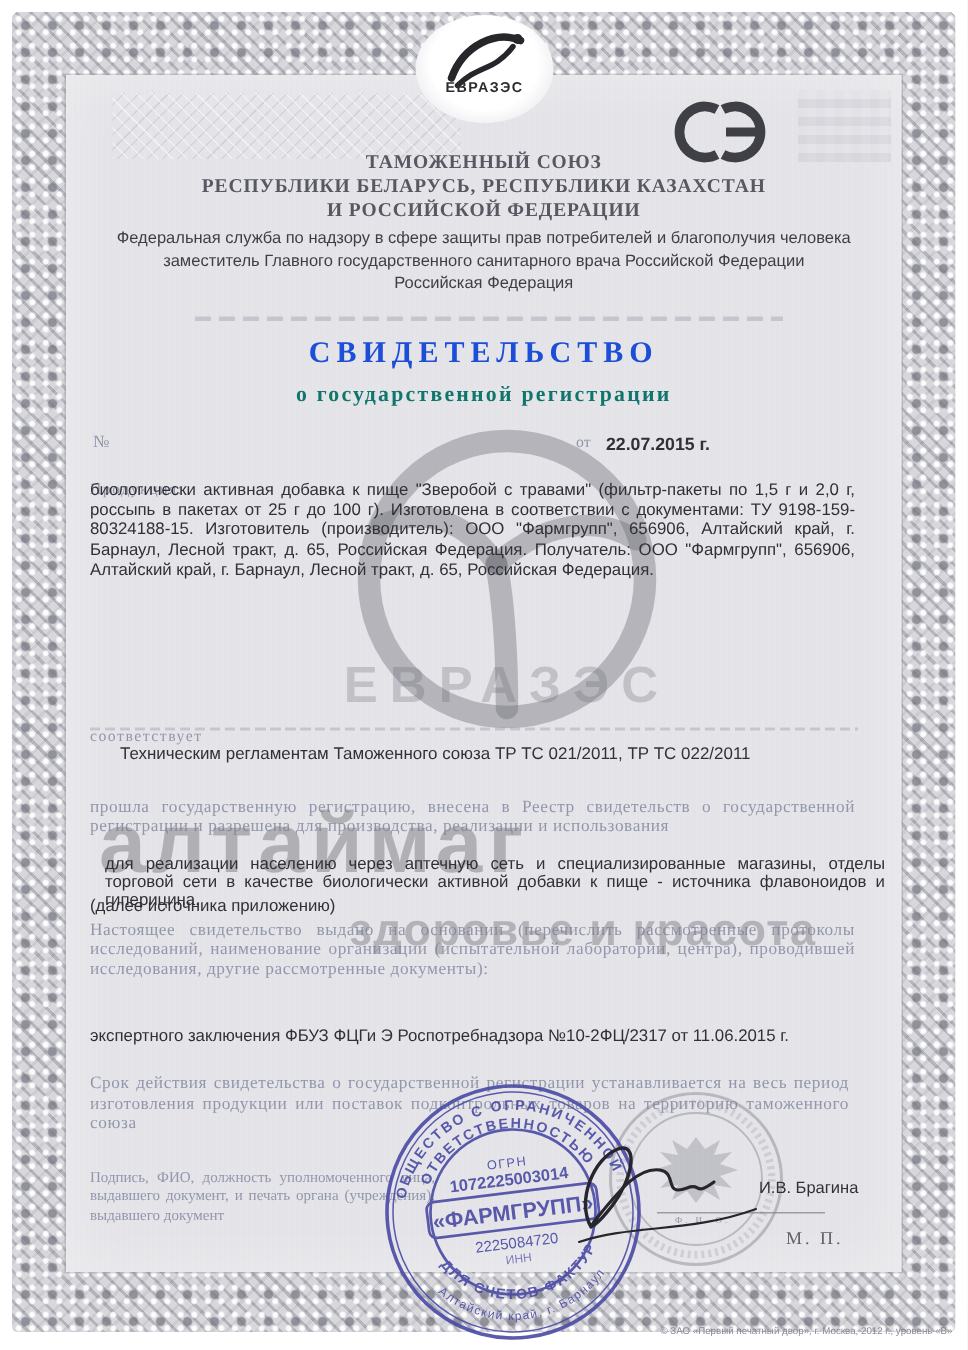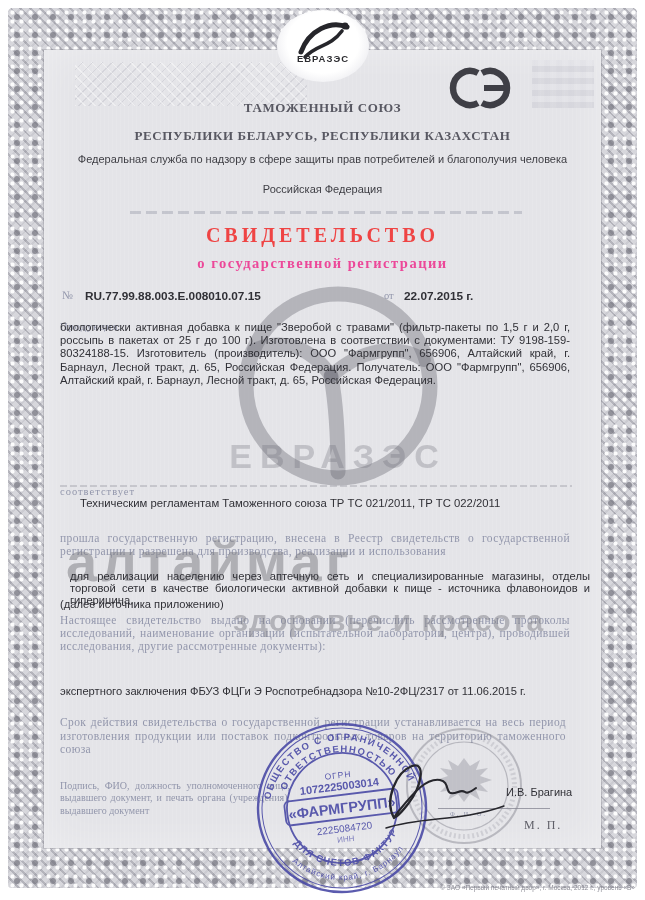--- a/index.html
+++ b/index.html
@@ -29,22 +29,22 @@
   .ctr{text-align:center;}
   .serif{font-family:"Liberation Serif","DejaVu Serif",serif;}
   .faint{font-family:"Liberation Serif","DejaVu Serif",serif;color:rgba(96,102,134,.62);}
   .typed{color:#303036;}
   .union-line{left:70px;width:505px;font-weight:bold;font-size:13px;color:#585862;letter-spacing:.6px;z-index:5;}
   .auth-line{left:70px;width:505px;font-size:11px;color:#3e3e44;z-index:5;}
   .microline{position:absolute;left:130px;top:211px;width:392px;height:3px;opacity:.5;
     background-image:repeating-linear-gradient(90deg, rgba(110,115,135,.55) 0 11px, transparent 11px 16px);}
   .thinline{position:absolute;left:60px;top:485px;width:512px;height:2px;opacity:.4;
     background-image:repeating-linear-gradient(90deg, rgba(120,120,132,.7) 0 7px, transparent 7px 10px);}
-  .title-main{left:70px;top:224px;width:505px;font-weight:bold;font-size:20px;letter-spacing:4px;color:#ef4444;z-index:5;}
-  .title-sub{left:70px;top:255px;width:505px;font-weight:bold;font-size:14.5px;letter-spacing:1.5px;color:#ec4899;z-index:5;}
+  .title-main{left:70px;top:224px;width:505px;font-weight:bold;font-size:20px;letter-spacing:4px;color:#1d4ed8;z-index:5;}
+  .title-sub{left:70px;top:255px;width:505px;font-weight:bold;font-size:14.5px;letter-spacing:1.5px;color:#0f766e;z-index:5;}
   .just{text-align:justify;}
   .wm-big{left:66px;top:518px;font-size:56px;line-height:88px;font-weight:bold;letter-spacing:4px;
     color:rgba(126,126,133,.52);white-space:nowrap;z-index:4;}
   .wm-sub{left:233px;top:604px;font-size:30px;font-weight:bold;letter-spacing:1px;color:rgba(128,128,135,.5);z-index:4;}
   .sig-line{position:absolute;left:438px;top:808px;width:112px;border-top:1px solid rgba(95,95,112,.55);z-index:5;}
   .footer{position:absolute;right:10px;top:884px;font-size:6.5px;color:rgba(128,128,138,.9);z-index:9;}
   svg text{font-family:"Liberation Sans","DejaVu Sans",sans-serif;}
 </style>
 </head>
 <body>
@@ -65,40 +65,41 @@
   </div>
 
   <svg class="abs" style="left:446px;top:64px;z-index:5;" width="68" height="48" viewBox="0 0 68 48">
     <path d="M32,9 A17,17 0 1 0 32,39" stroke="#3f3f46" stroke-width="6.5" fill="none"></path>
     <path d="M36,9 A17,17 0 1 1 36,39" stroke="#3f3f46" stroke-width="6.5" fill="none"></path>
     <line x1="38" y1="24" x2="59" y2="24" stroke="#3f3f46" stroke-width="6"></line>
   </svg>
   <div class="abs" style="left:446px;top:64px;width:68px;height:48px;opacity:0;font-size:10px;">СЭ</div>
 
   <div class="abs ctr serif union-line" style="top:100px;">ТАМОЖЕННЫЙ СОЮЗ</div>
-  <div class="abs ctr serif union-line" style="top:116px;margin-top:12px;">РЕСПУБЛИКИ БЕЛАРУСЬ, РЕСПУБЛИКИ КАЗАХСТАН</div>
+  <div class="abs ctr serif union-line" style="top:116px;">РЕСПУБЛИКИ БЕЛАРУСЬ, РЕСПУБЛИКИ КАЗАХСТАН</div>
+  <div class="abs ctr serif union-line" style="top:132px;">И РОССИЙСКОЙ ФЕДЕРАЦИИ</div>
   <div class="abs ctr auth-line" style="top:153px;">Федеральная служба по надзору в сфере защиты прав потребителей и благополучия человека</div>
+  <div class="abs ctr auth-line" style="top:168px;">заместитель Главного государственного санитарного врача Российской Федерации</div>
   <div class="abs ctr auth-line" style="top:183px;">Российская Федерация</div>
   <div class="microline"></div>
 
   <svg class="abs" style="left:210px;top:284px;z-index:2;" width="256" height="216" viewBox="0 0 256 216">
     <g stroke="rgba(108,108,118,.40)" fill="none" stroke-linecap="round">
       <circle cx="128" cy="102" r="92" stroke-width="15"></circle>
       <path d="M128,188 C128,150 126,120 121,92" stroke-width="15"></path>
       <path d="M121,92 C100,62 72,54 44,66" stroke-width="14"></path>
       <path d="M121,92 C150,66 186,58 214,76" stroke-width="14"></path>
     </g>
     <text x="128" y="184" text-anchor="middle" font-size="34" font-weight="bold" letter-spacing="8" fill="rgba(108,108,118,.30)">ЕВРАЗЭС</text>
   </svg>
 
   <div class="abs ctr serif title-main">СВИДЕТЕЛЬСТВО</div>
   <div class="abs ctr serif title-sub">о государственной регистрации</div>
 
   <div class="abs faint" style="left:62px;top:289px;font-size:11.5px;z-index:5;">№</div>
-  <div class="abs typed" style="left:85px;top:289px;font-size:11.8px;font-weight:bold;z-index:5;">RU.77.99.88.003.Е.008010.07.15</div>
   <div class="abs faint" style="left:384px;top:290px;font-size:10.5px;z-index:5;text-align:center;">от</div>
   <div class="abs typed" style="left:404px;top:289px;font-size:11.8px;font-weight:bold;z-index:5;">22.07.2015 г.</div>
 
   <div class="abs faint" style="left:60px;top:321px;font-size:10.5px;letter-spacing:1px;z-index:3;">Продукция:</div>
   <div class="abs typed just" style="left:60px;top:321px;width:510px;font-size:11.2px;line-height:13.2px;z-index:5;">биологически активная добавка к пище "Зверобой с травами" (фильтр-пакеты по 1,5 г и 2,0 г, россыпь в пакетах от 25 г до 100 г). Изготовлена в соответствии с документами: ТУ 9198-159-80324188-15. Изготовитель (производитель): ООО "Фармгрупп", 656906, Алтайский край, г. Барнаул, Лесной тракт, д. 65, Российская Федерация. Получатель: ООО "Фармгрупп", 656906, Алтайский край, г. Барнаул, Лесной тракт, д. 65, Российская Федерация.</div>
 
   <div class="thinline"></div>
   <div class="abs faint" style="left:60px;top:486px;font-size:10.5px;letter-spacing:1px;z-index:3;">соответствует</div>
   <div class="abs typed" style="left:60px;top:497px;width:520px;font-size:11.3px;z-index:5;margin-left:20px;">Техническим регламентам Таможенного союза ТР ТС 021/2011, ТР ТС 022/2011</div>
 

